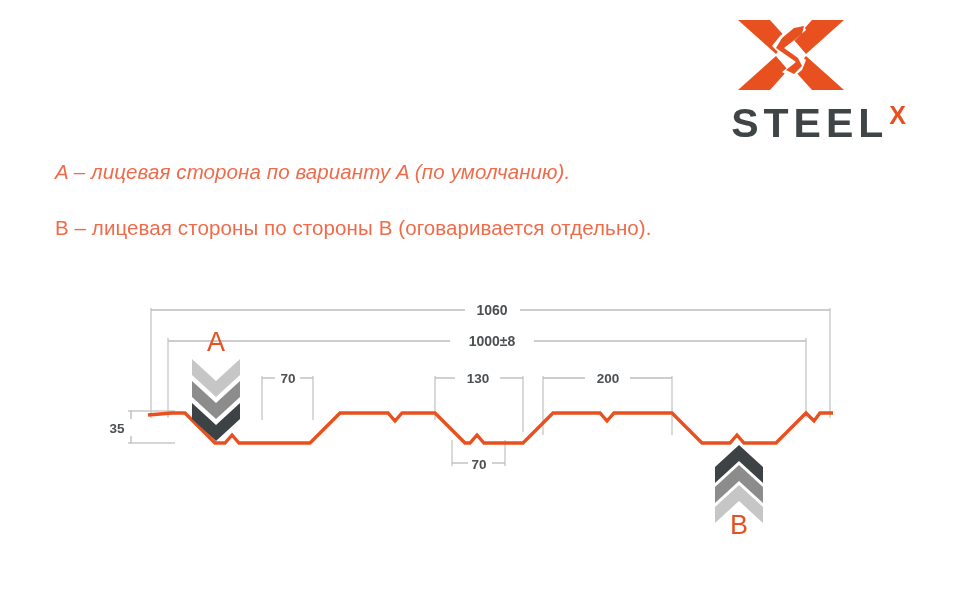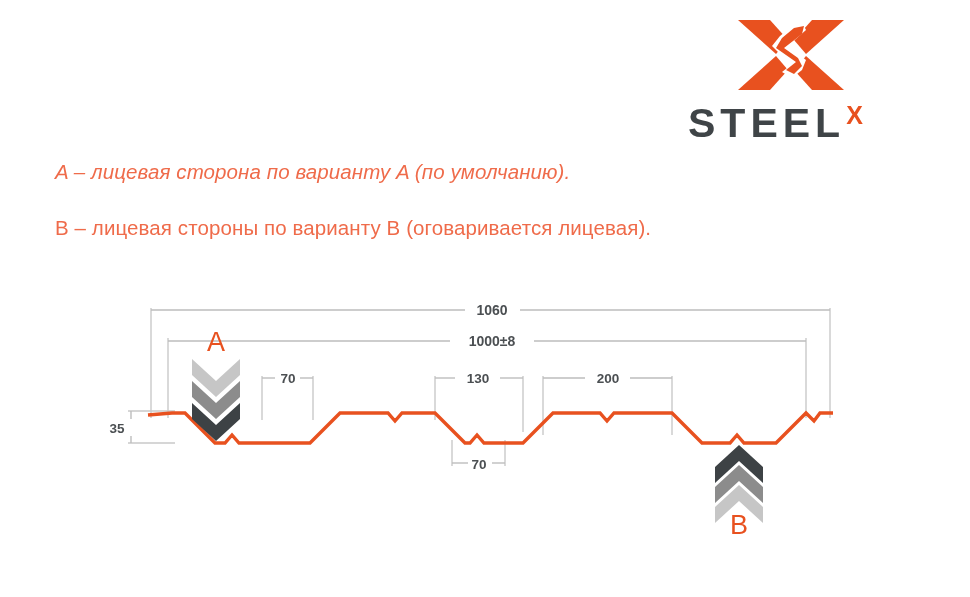--- a/index.html
+++ b/index.html
@@ -33,21 +33,21 @@
     height: 78px;
   }
   #logo-wordmark {
     position: absolute;
     left: 0;
     top: 86px;
     width: 218px;
     height: 44px;
     display: flex;
     align-items: flex-start;
-    justify-content: flex-start;
+    justify-content: flex-end;
   }
   #wordmark-steel {
     font-family: "Liberation Sans", "DejaVu Sans", sans-serif;
     font-size: 41px;
     font-weight: bold;
     letter-spacing: 5px;
     color: #3f4447;
     line-height: 42px;
   }
   #wordmark-x {
@@ -120,21 +120,21 @@
     <path d="M68 10 L66 18 L48 32 L62 42 L66 50 L58 58 L50 54 L60 46 L40 32 L46 22 L58 12 Z" fill="#e8511f"></path>
   </svg>
 
   <div id="logo-wordmark">
     <span id="wordmark-steel">STEEL</span>
     <span id="wordmark-x">X</span>
   </div>
 </div>
 
 <div class="legend-line" id="legend-line-a">A – лицевая сторона по варианту A (по умолчанию).</div>
-<div class="legend-line" id="legend-line-b">B – лицевая стороны по варианту B (оговаривается лицевая).</div>
+<div class="legend-line" id="legend-line-b">B – лицевая стороны по стороны B (оговаривается отдельно).</div>
 
 <svg id="drawing" viewBox="0 0 970 597">
 
   <g>
 
     <line class="ext-line" x1="151" y1="308" x2="151" y2="418"></line>
     <line class="ext-line" x1="830" y1="308" x2="830" y2="418"></line>
 
     <line class="ext-line" x1="168" y1="338" x2="168" y2="418"></line>
     <line class="ext-line" x1="806" y1="338" x2="806" y2="418"></line>

